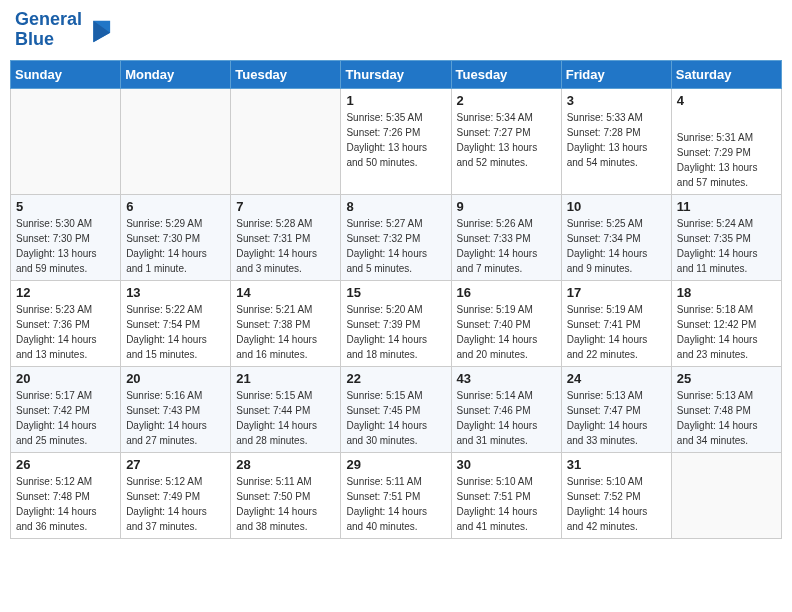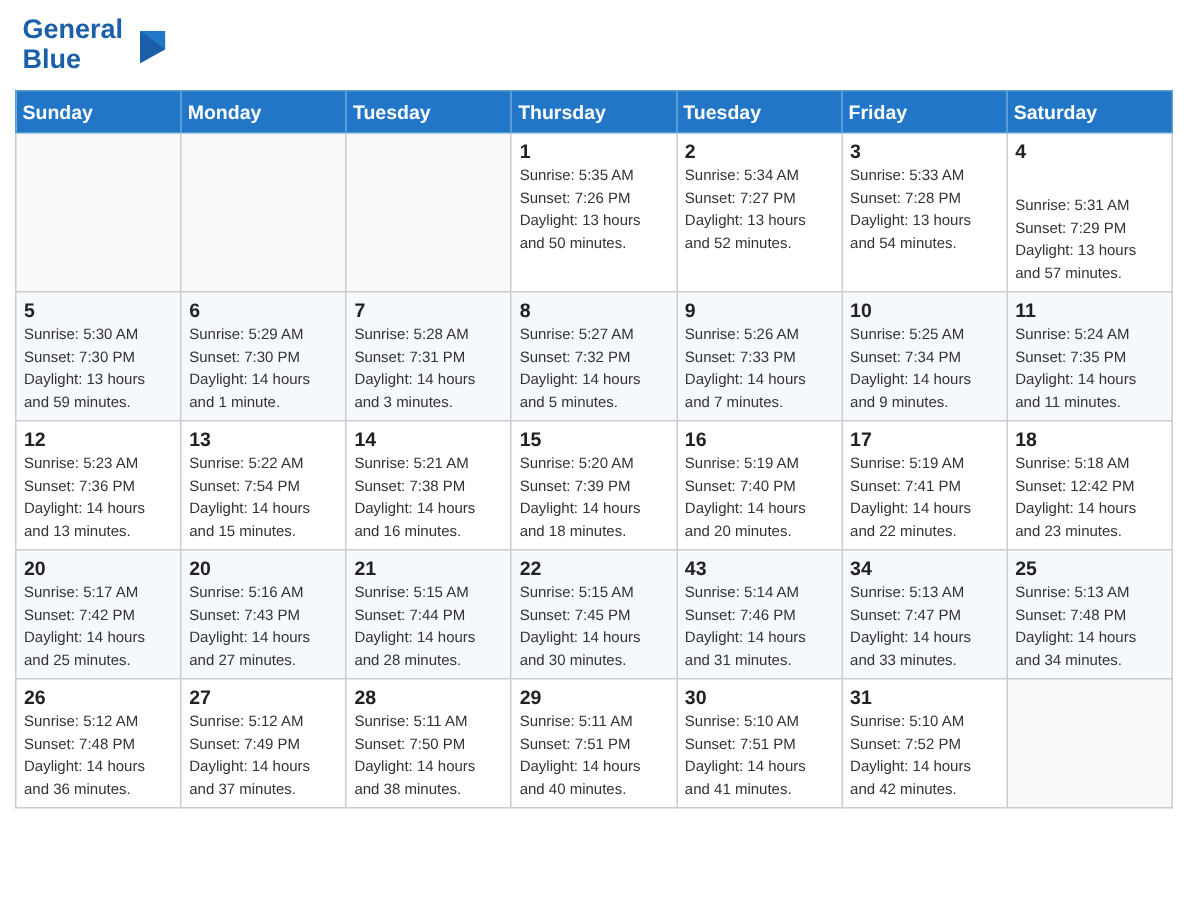--- a/index.html
+++ b/index.html
@@ -264,21 +264,21 @@
 Sunset: 7:45 PM
 Daylight: 14 hours and 30 minutes.</div>
         </td>
         <td>
           <div class="day-number">43</div>
           <div class="day-info" style="white-space: pre-line;">Sunrise: 5:14 AM
 Sunset: 7:46 PM
 Daylight: 14 hours and 31 minutes.</div>
         </td>
         <td>
-          <div class="day-number">34</div>
+          <div class="day-number">24</div>
           <div class="day-info" style="white-space: pre-line;">Sunrise: 5:13 AM
 Sunset: 7:47 PM
 Daylight: 14 hours and 33 minutes.</div>
         </td>
         <td>
           <div class="day-number">25</div>
           <div class="day-info" style="white-space: pre-line;">Sunrise: 5:13 AM
 Sunset: 7:48 PM
 Daylight: 14 hours and 34 minutes.</div>
         </td>

